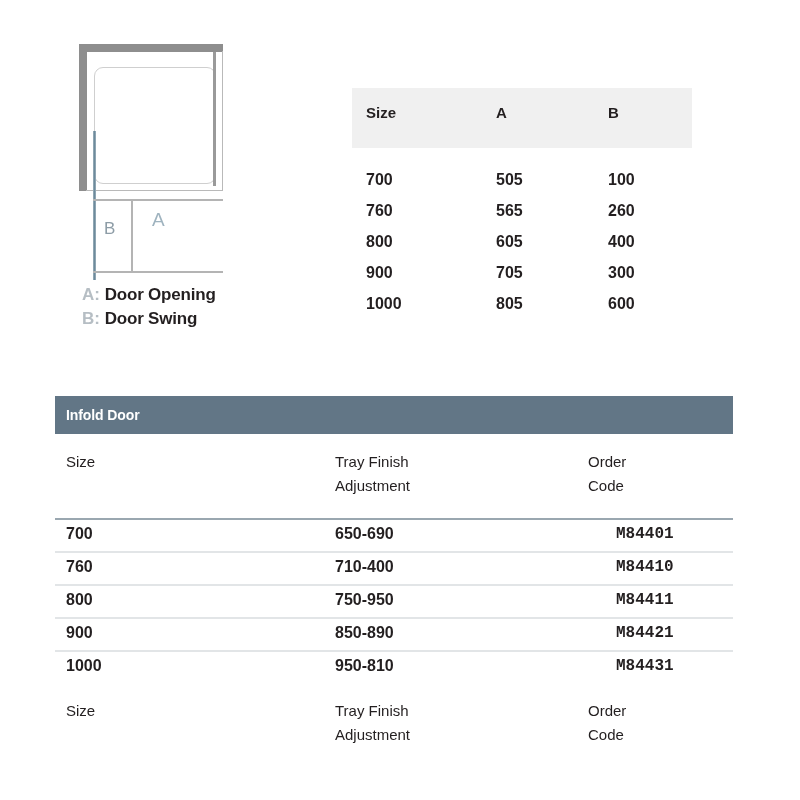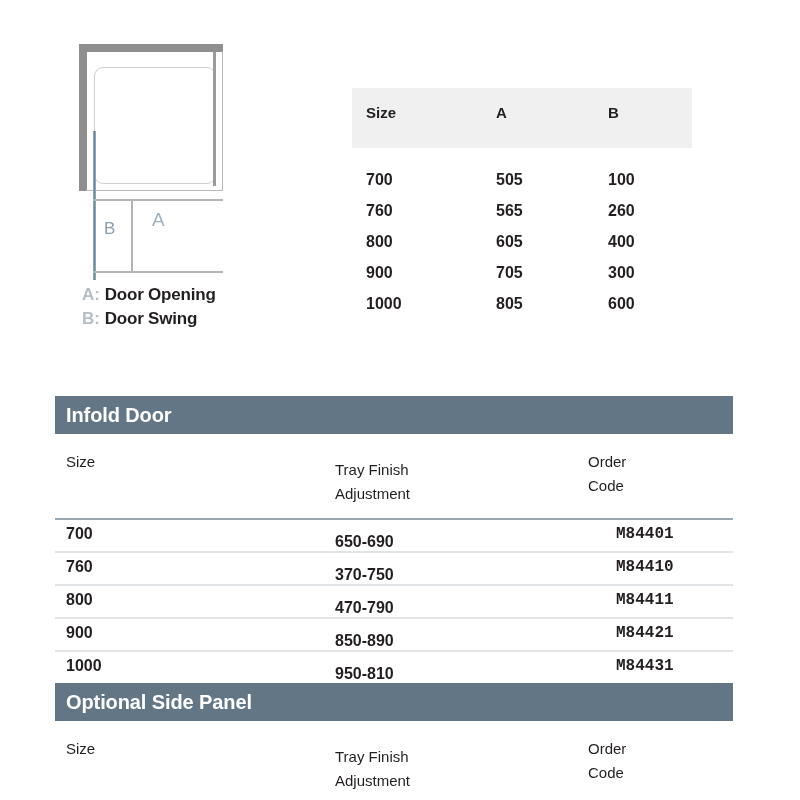--- a/index.html
+++ b/index.html
@@ -201,39 +201,39 @@
     position: absolute;
     left: 55px;
     top: 396px;
     width: 678px;
   }
   .spec-bar {
     background: #627686;
     height: 38px;
     line-height: 38px;
     color: #ffffff;
-    font-size: 20px;
+    font-size: 14px;
     font-weight: bold;
     padding-left: 11px;
     box-sizing: border-box;
     letter-spacing: -0.1px;
   }
   .spec-colhead {
     position: relative;
     height: 84px;
     font-size: 15px;
     color: #231f20;
   }
   .spec-colhead .col {
     position: absolute;
     top: 16px;
     line-height: 24px;
   }
   .col-1 { left: 11px; }
-  .col-2 { left: 280px; margin-top: 8px; }
+  .col-2 { left: 280px; }
   .col-3 { left: 533px; }
 
   .spec-rule-top {
     height: 2px;
     background: #9aa7b0;
   }
   .spec-row {
     position: relative;
     height: 31px;
     border-bottom: 2px solid #e2e5e7;
@@ -339,43 +339,42 @@
     <div class="spec-rule-top"></div>
 
     <div class="spec-rows">
       <div class="spec-row">
         <span class="cell col-1">700</span>
         <span class="cell col-2">650-690</span>
         <span class="cell col-3">M84401</span>
       </div>
       <div class="spec-row">
         <span class="cell col-1">760</span>
-        <span class="cell col-2">370-750</span>
+        <span class="cell col-2">710-400</span>
         <span class="cell col-3">M84410</span>
       </div>
       <div class="spec-row">
         <span class="cell col-1">800</span>
-        <span class="cell col-2">470-790</span>
+        <span class="cell col-2">750-950</span>
         <span class="cell col-3">M84411</span>
       </div>
       <div class="spec-row">
         <span class="cell col-1">900</span>
         <span class="cell col-2">850-890</span>
         <span class="cell col-3">M84421</span>
       </div>
       <div class="spec-row">
         <span class="cell col-1">1000</span>
         <span class="cell col-2">950-810</span>
         <span class="cell col-3">M84431</span>
       </div>
     </div>
   </div>
 
   <div>
-    <div class="spec-bar">Optional Side Panel</div>
 
     <div class="spec-colhead">
       <div class="col col-1">Size</div>
       <div class="col col-2">
         <div>Tray Finish</div>
         <div>Adjustment</div>
       </div>
       <div class="col col-3">
         <div>Order</div>
         <div>Code</div>

